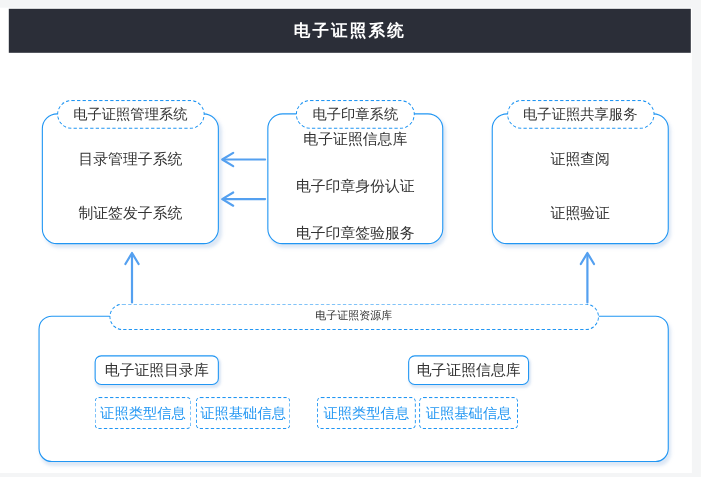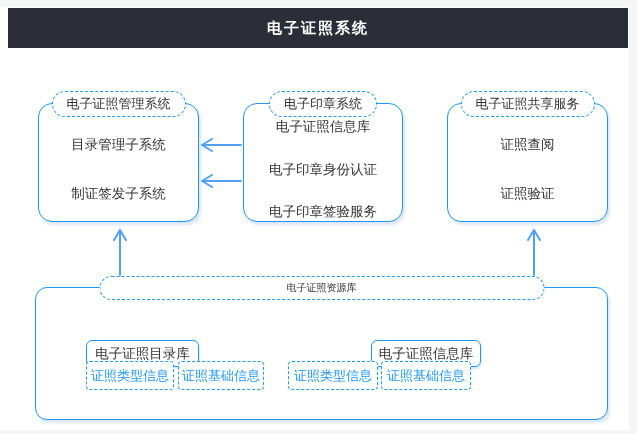--- a/index.html
+++ b/index.html
@@ -79,21 +79,21 @@
     text-align:center;white-space:nowrap;
   }
   .db-box{
     position:absolute;top:35px;height:27px;
     box-sizing:border-box;
     border:1.5px solid var(--accent);
     border-radius:6px;
     background:#ffffff;
     box-shadow:1px 2px 2px rgba(130,170,220,.28);
     display:flex;align-items:center;justify-content:center;
-    font-size:13.5px;color:var(--ink);white-space:nowrap;margin-top:17px;
+    font-size:13.5px;color:var(--ink);white-space:nowrap;
   }
   #db-catalog{left:50px;width:113px;}
   #db-info{left:335px;width:110px;}
   .tag{
     position:absolute;top:73px;height:29px;
     box-sizing:border-box;
     border:1.5px dashed var(--accent);
     border-radius:4px;
     background:#ffffff;
     display:flex;align-items:center;justify-content:center;

